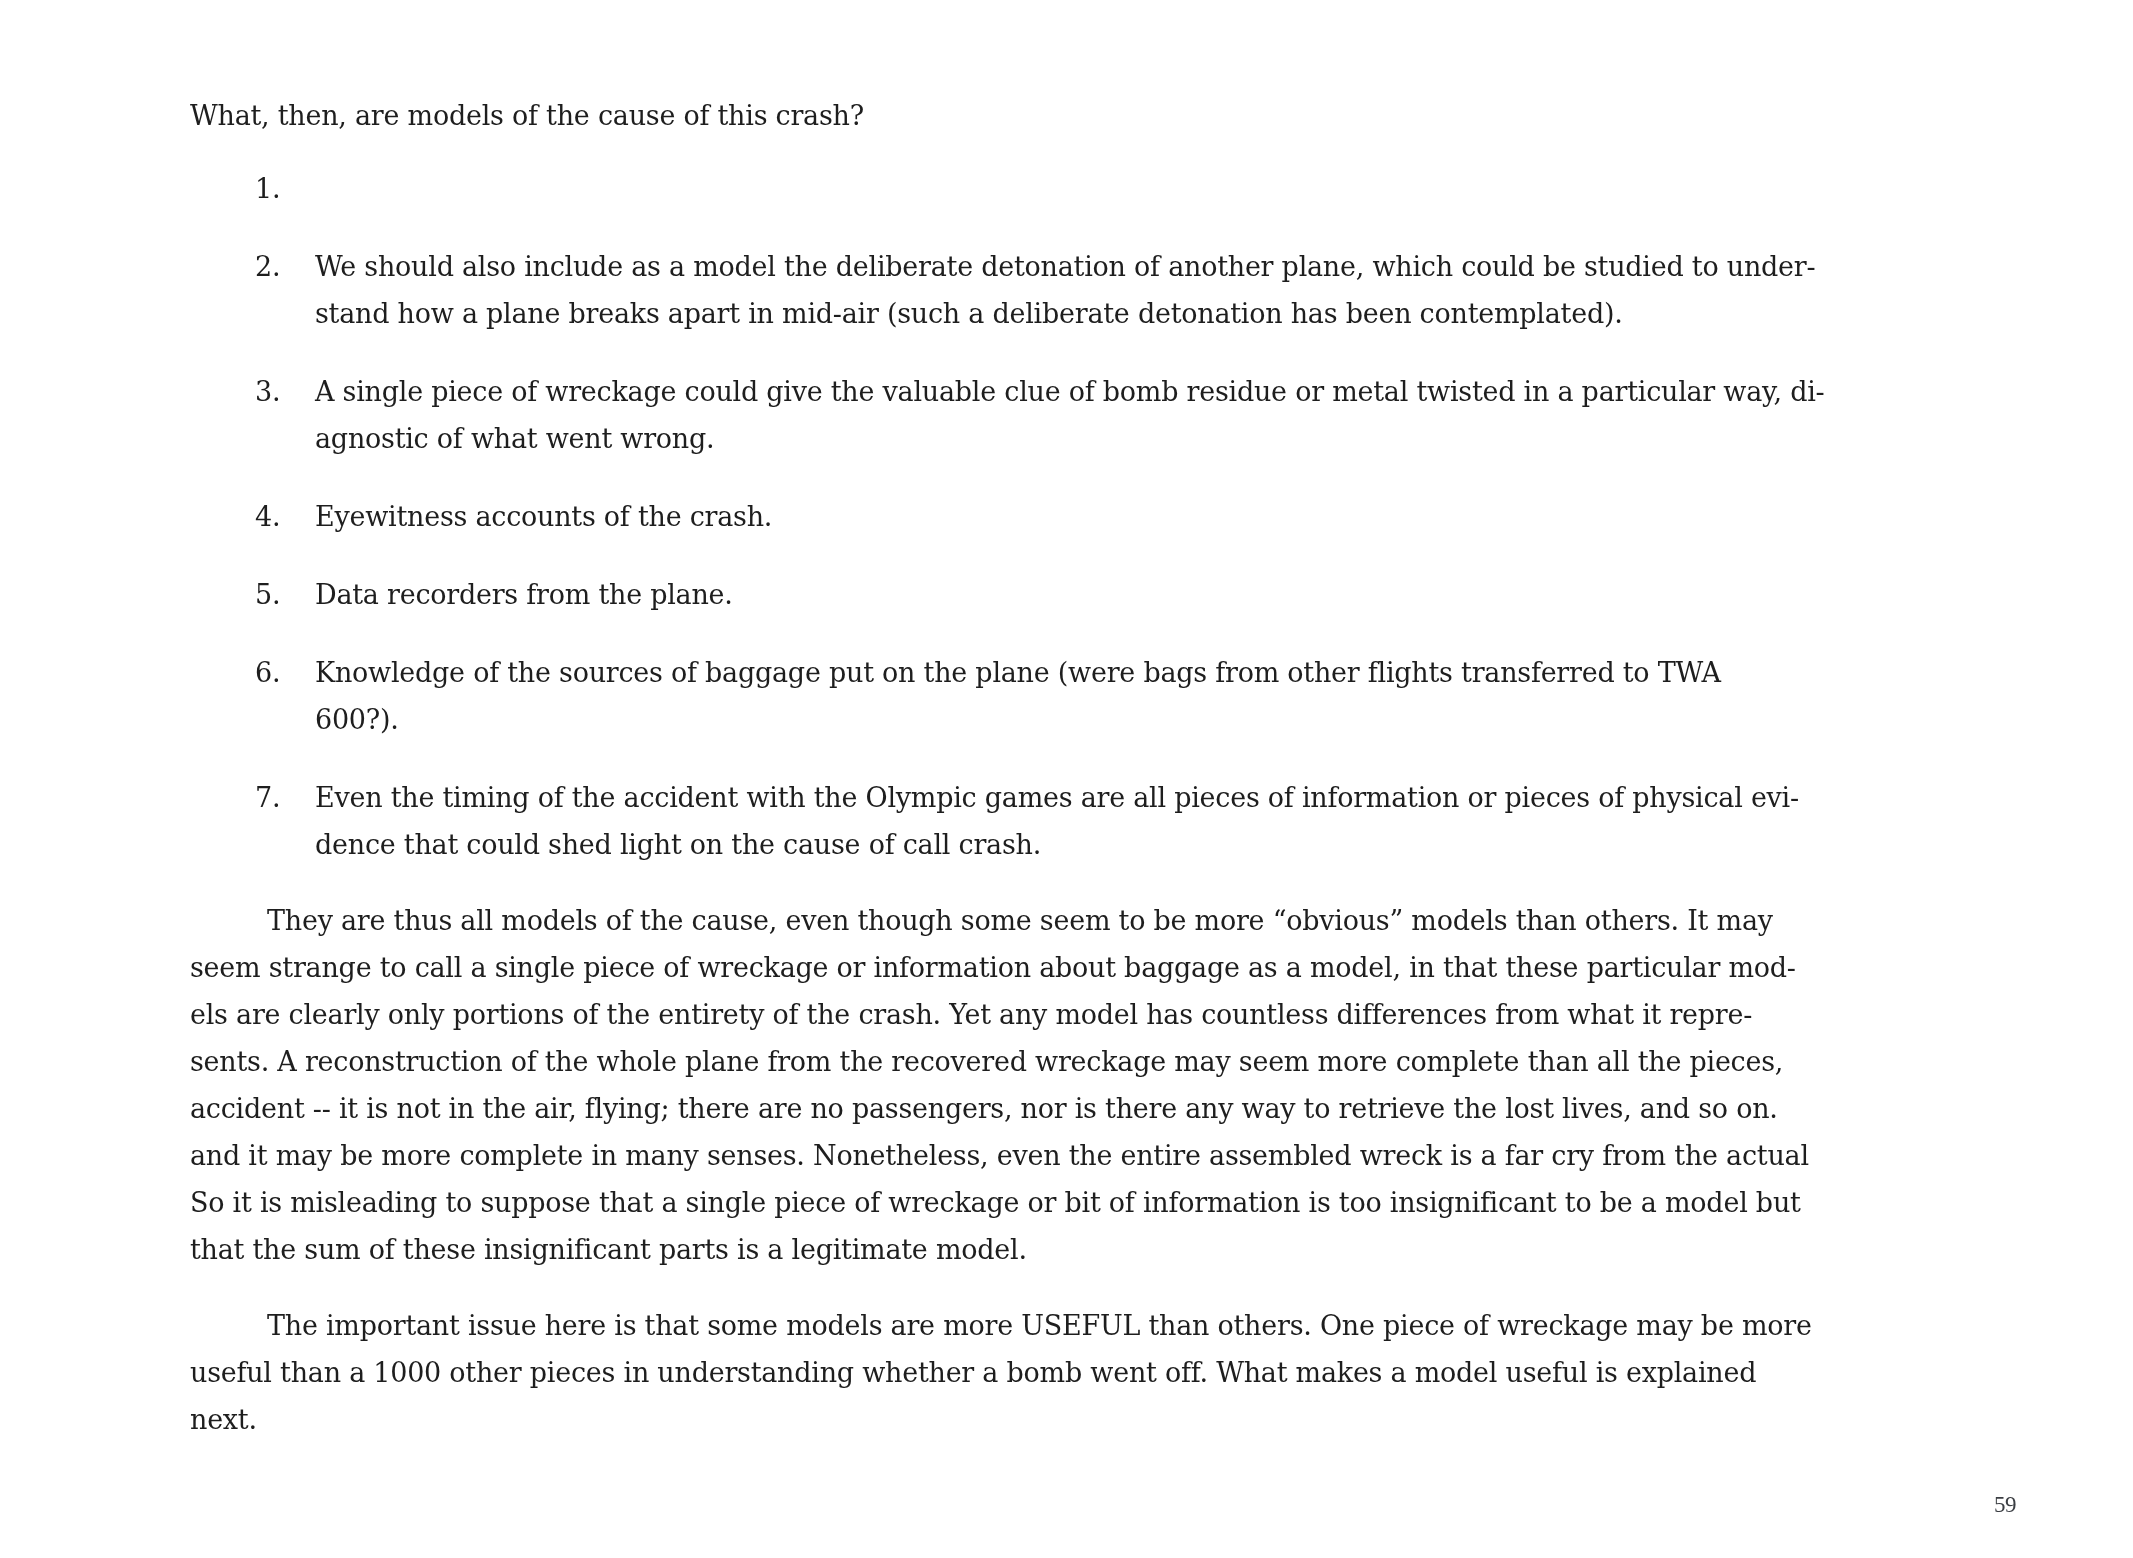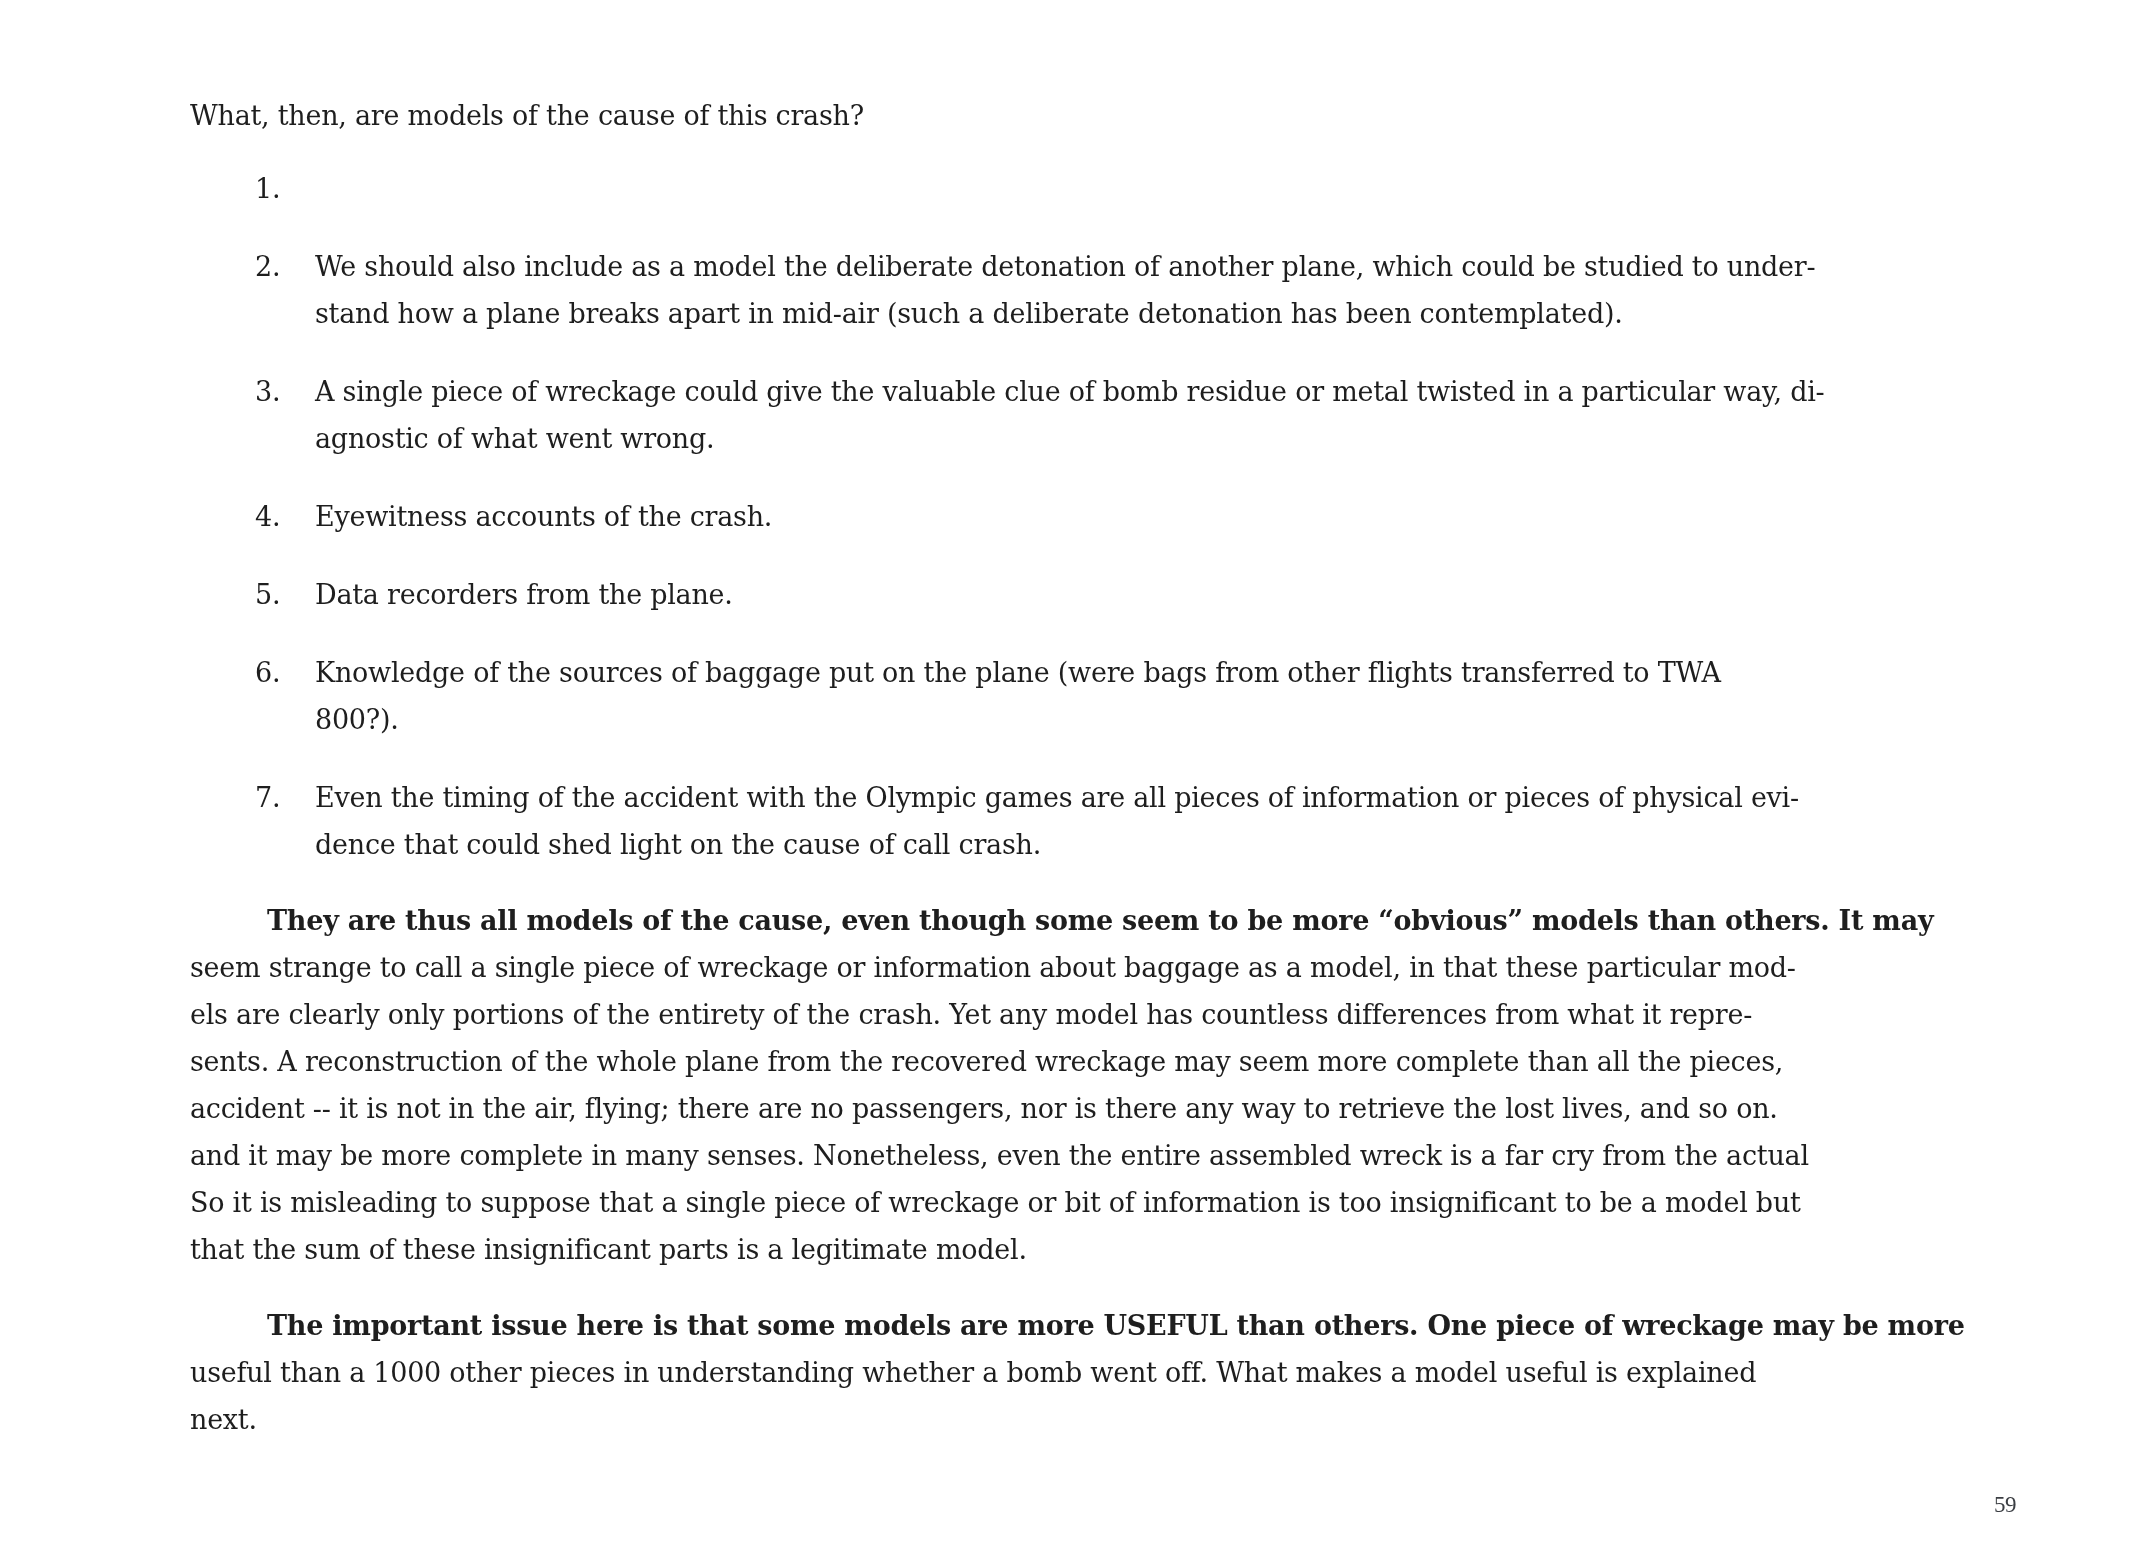--- a/index.html
+++ b/index.html
@@ -30,21 +30,21 @@
     margin-bottom: 31px;
   }
   .list-item.last { margin-bottom: 29px; }
   .item-number {
     width: 60px;
     flex: 0 0 60px;
     white-space: nowrap;
   }
   .item-lines { flex: 0 0 auto; }
   .paragraph { margin-bottom: 29px; }
-  .paragraph .line.first { margin-left: 77px; font-weight: bold; }
+  .paragraph .line.first { margin-left: 77px; }
   .page-number {
     position: absolute;
     left: 1994px;
     top: 1492px;
     font-family: "Liberation Serif", serif;
     font-size: 23px;
     letter-spacing: -0.5px;
     color: #3b3e43;
   }
 </style>
@@ -93,21 +93,21 @@
         <span class="item-number">5.</span>
         <span class="item-lines">
           <span class="line">Data recorders from the plane.</span>
         </span>
       </div>
 
       <div class="list-item">
         <span class="item-number">6.</span>
         <span class="item-lines">
           <span class="line">Knowledge of the sources of baggage put on the plane (were bags from other flights transferred to TWA</span>
-          <span class="line">800?).</span>
+          <span class="line">600?).</span>
         </span>
       </div>
 
       <div class="list-item last">
         <span class="item-number">7.</span>
         <span class="item-lines">
           <span class="line">Even the timing of the accident with the Olympic games are all pieces of information or pieces of physical evi-</span>
           <span class="line">dence that could shed light on the cause of call crash.</span>
         </span>
       </div>

